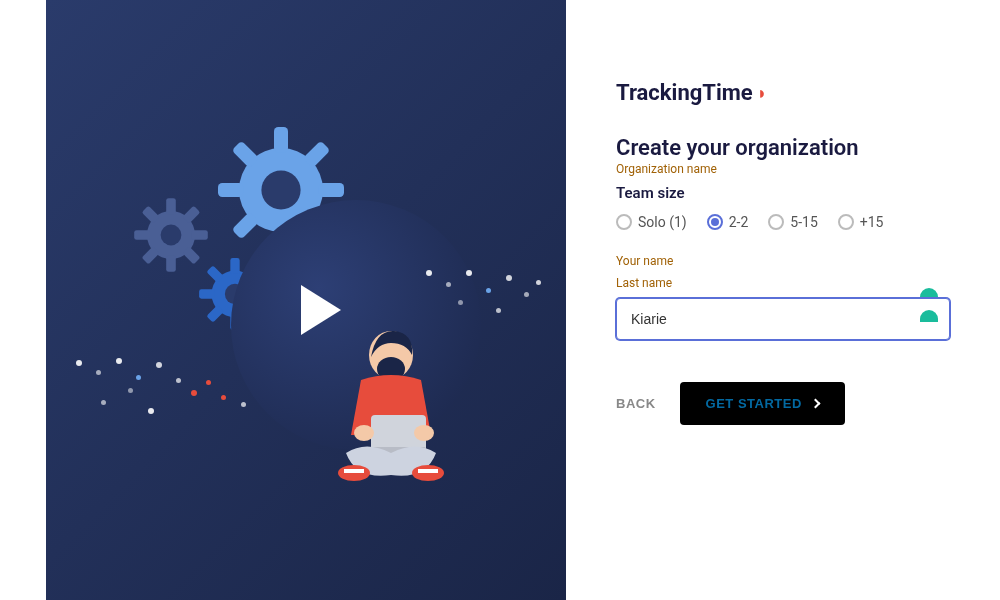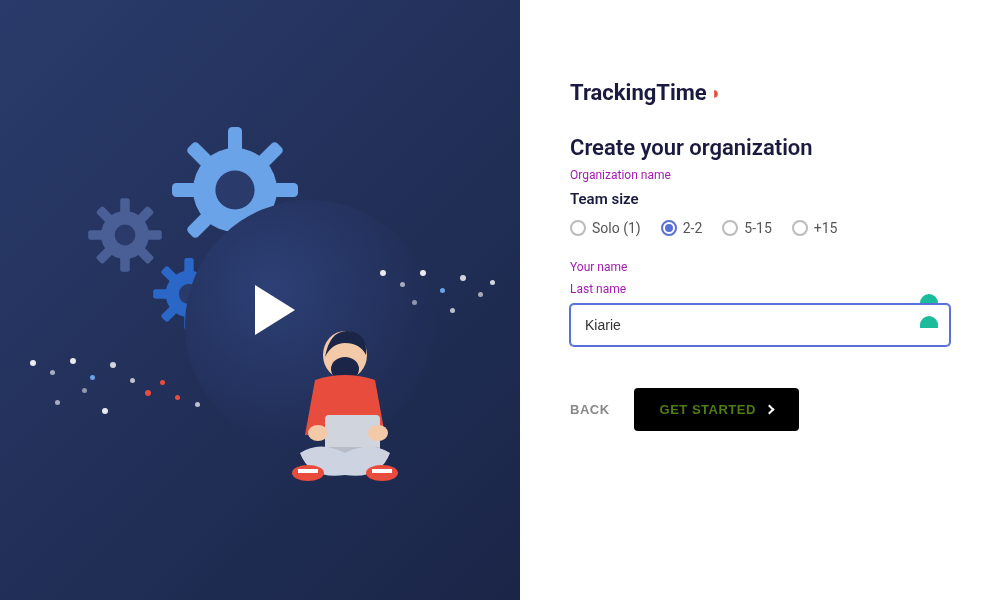--- a/index.html
+++ b/index.html
@@ -1,37 +1,37 @@
 <!DOCTYPE html>
 <html><head>
 <meta charset="utf-8">
 <style>
   * { box-sizing: border-box; margin: 0; padding: 0; }
   html, body { width: 1000px; height: 600px; font-family: -apple-system, BlinkMacSystemFont, "Segoe UI", Roboto, sans-serif; overflow: hidden; }
-  .container { display: flex; width: 100%; height: 100%; }
+  .container { display: flex; width: 100%; height: 100%; padding-left: 46px; }
   .left-panel { width: 520px; height: 600px; background: linear-gradient(135deg, #2a3b6b 0%, #1a2547 100%); position: relative; overflow: hidden; }
   .right-panel { flex: 1; padding: 80px 50px 40px 50px; background: #fff; }
   .logo { font-size: 22px; font-weight: 700; color: #1a1a40; display: flex; align-items: center; gap: 4px; margin-bottom: 30px; }
   .logo-accent { color: #e74c3c; font-size: 18px; }
-  .heading { font-size: 22px; font-weight: 600; color: #1a1a40; margin-bottom: 8px; }
+  .heading { font-size: 22px; font-weight: 600; color: #1a1a40; margin-bottom: 2px; }
   .subheading { font-size: 14px; color: #888; margin-bottom: 28px; }
-  .field-label { font-size: 12px; color: #a21caf; margin-bottom: 8px; display: block; }
+  .field-label { font-size: 12px; color: #a16207; margin-bottom: 8px; display: block; }
   .text-input { width: 100%; padding: 12px 14px; border: 1px solid #ddd; border-radius: 4px; font-size: 14px; color: #333; margin-bottom: 22px; outline: none; }
   .input-wrap { position: relative; }
   .input-badge { position: absolute; right: 12px; top: 12px; width: 18px; height: 12px; background: #1abc9c; border-radius: 10px 10px 0 0; }
   .section-title { font-size: 15px; font-weight: 600; color: #1a1a40; margin-bottom: 12px; }
   .radio-row { display: flex; gap: 20px; margin-bottom: 24px; }
   .radio-opt { display: flex; align-items: center; gap: 6px; cursor: pointer; font-size: 14px; color: #555; }
   .radio-circle { width: 16px; height: 16px; border: 2px solid #bbb; border-radius: 50%; display: inline-flex; align-items: center; justify-content: center; }
   .radio-opt.selected .radio-circle { border-color: #5a6fd8; }
   .radio-dot { width: 8px; height: 8px; background: #5a6fd8; border-radius: 50%; display: none; }
   .radio-opt.selected .radio-dot { display: block; }
   .actions { display: flex; align-items: center; gap: 24px; margin-top: 20px; }
   .back-btn { background: none; border: none; font-size: 13px; font-weight: 600; color: #888; letter-spacing: 0.5px; cursor: pointer; }
-  .primary-btn { background: #000; color: #4d7c0f; border: none; padding: 14px 26px; font-size: 13px; font-weight: 600; letter-spacing: 0.5px; border-radius: 4px; cursor: pointer; display: flex; align-items: center; gap: 10px; }
+  .primary-btn { background: #000; color: #0369a1; border: none; padding: 14px 26px; font-size: 13px; font-weight: 600; letter-spacing: 0.5px; border-radius: 4px; cursor: pointer; display: flex; align-items: center; gap: 10px; }
   .chev { width: 7px; height: 7px; border-top: 2px solid #fff; border-right: 2px solid #fff; transform: rotate(45deg); }
   
   .illus { position: absolute; inset: 0; }
   .big-circle { position: absolute; width: 250px; height: 250px; background: radial-gradient(circle at 35% 35%, #2d3f75, #1a2547); border-radius: 50%; left: 185px; top: 200px; }
   .play { position: absolute; left: 255px; top: 285px; width: 0; height: 0; border-left: 40px solid #fff; border-top: 25px solid transparent; border-bottom: 25px solid transparent; cursor: pointer; }
   .gear { position: absolute; }
   .gear svg { display: block; }
   .dot { position: absolute; border-radius: 50%; }
   .person { position: absolute; left: 270px; top: 325px; width: 180px; height: 200px; }
 </style>

